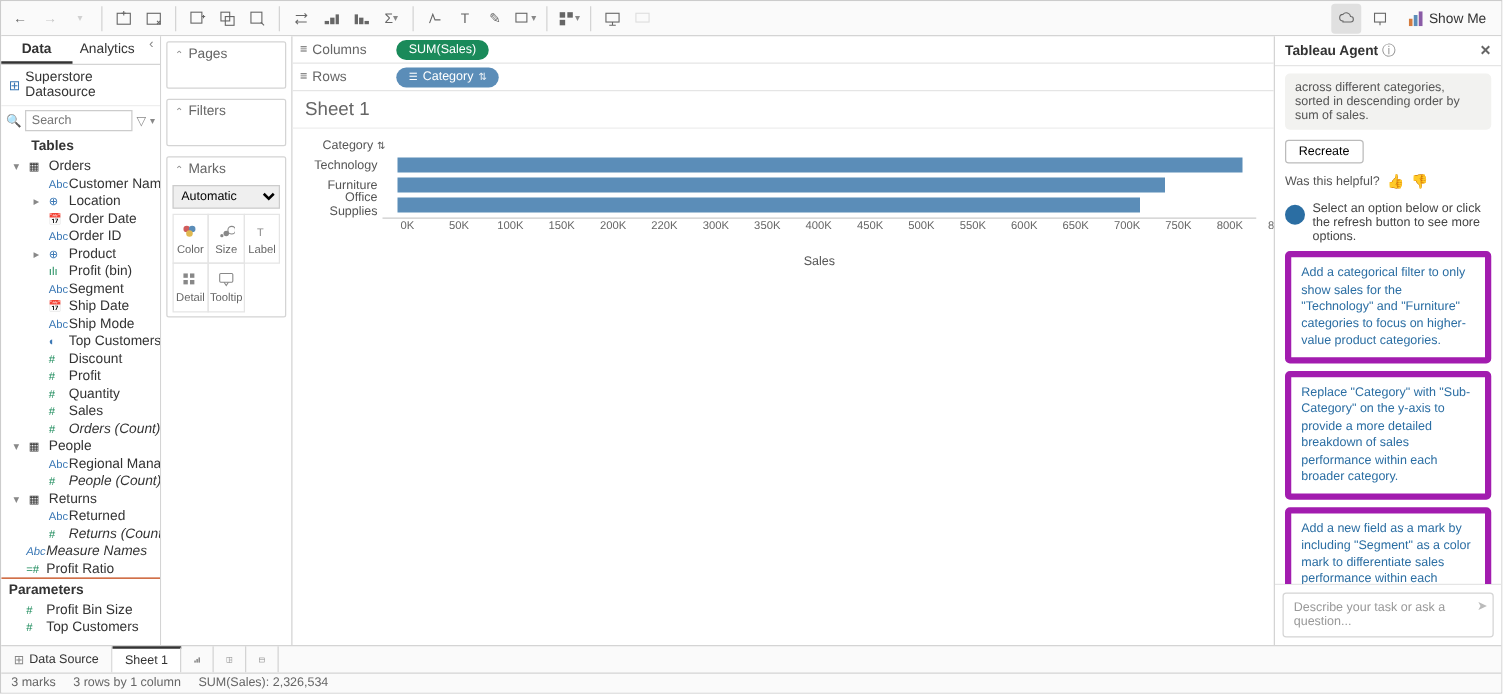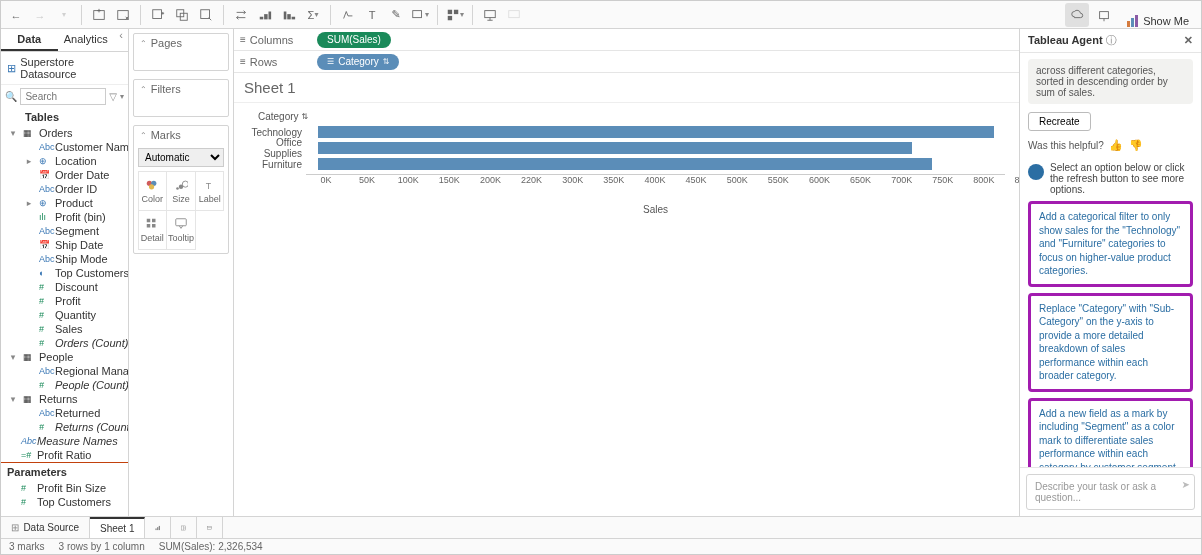--- a/index.html
+++ b/index.html
@@ -3,21 +3,21 @@
 <meta charset="utf-8">
 <style>
 * { box-sizing: border-box; margin: 0; padding: 0; }
 body { font-family: -apple-system, "Segoe UI", Arial, sans-serif; font-size: 11px; color: #333; background: #fff; overflow: hidden; width: 1202px; height: 555px; }
 .app { display: flex; flex-direction: column; width: 1202px; height: 555px; border: 1px solid #ccc; }
 
 .toolbar { display: flex; align-items: center; height: 28px; border-bottom: 1px solid #d4d4d4; background: #fafafa; padding: 0 4px; gap: 2px; }
 .toolbar .sep { width: 1px; height: 20px; background: #d4d4d4; margin: 0 4px; }
 .tb-btn { width: 22px; height: 22px; display: flex; align-items: center; justify-content: center; color: #666; cursor: pointer; border-radius: 2px; }
 .tb-btn svg { width: 14px; height: 14px; }
-.tb-right { margin-left: auto; display: flex; align-items: flex-end; gap: 4px; }
+.tb-right { margin-left: auto; display: flex; align-items: center; gap: 4px; }
 .showme { display: flex; align-items: center; gap: 4px; padding: 0 8px; font-size: 11px; cursor: pointer; }
 .cloud-btn { width: 24px; height: 24px; background: #e0e0e0; border-radius: 3px; display: flex; align-items: center; justify-content: center; }
 
 
 .main { display: flex; flex: 1; min-height: 0; }
 
 .data-pane { width: 128px; border-right: 1px solid #d4d4d4; display: flex; flex-direction: column; background: #fff; }
 .data-tabs { display: flex; border-bottom: 1px solid #d4d4d4; }
 .data-tab { flex: 1; padding: 4px 0; text-align: center; font-size: 11px; cursor: pointer; }
 .data-tab.active { font-weight: 600; border-bottom: 2px solid #333; }
@@ -69,21 +69,21 @@
 
 .agent { width: 182px; border-left: 1px solid #d4d4d4; background: #fff; display: flex; flex-direction: column; }
 .agent-hdr { display: flex; align-items: center; justify-content: space-between; padding: 4px 8px; border-bottom: 1px solid #e5e5e5; font-size: 11px; font-weight: 600; }
 .agent-body { flex: 1; overflow-y: auto; padding: 6px 8px; font-size: 10px; color: #444; }
 .context-box { background: #f2f2f0; border-radius: 4px; padding: 6px 8px; font-size: 10px; color: #555; margin-bottom: 8px; }
 .recreate { border: 1px solid #bbb; background: #fff; padding: 3px 10px; font-size: 10px; border-radius: 3px; cursor: pointer; margin-bottom: 8px; display: inline-block; }
 .helpful { font-size: 10px; color: #555; display: flex; align-items: center; gap: 6px; margin-bottom: 10px; }
 .assist-row { display: flex; gap: 6px; margin-bottom: 6px; }
 .assist-icon { width: 16px; height: 16px; background: #2b6ea3; border-radius: 50%; flex-shrink: 0; margin-top: 2px; }
 .assist-text { font-size: 10px; color: #444; }
-.suggest { border: 3px solid #a21caf; border-radius: 4px; padding: 6px 8px; font-size: 10px; color: #2b6ea3; margin-bottom: 6px; cursor: pointer; line-height: 1.35; }
+.suggest { border: 5px solid #a21caf; border-radius: 4px; padding: 6px 8px; font-size: 10px; color: #2b6ea3; margin-bottom: 6px; cursor: pointer; line-height: 1.35; }
 .refresh-btn { border: 1px solid #ccc; width: 28px; height: 24px; display: flex; align-items: center; justify-content: center; border-radius: 3px; cursor: pointer; margin-bottom: 8px; }
 .agent-input { border-top: 1px solid #e5e5e5; padding: 6px; }
 .agent-input .box { border: 1px solid #d4d4d4; border-radius: 3px; padding: 6px 24px 6px 8px; font-size: 10px; color: #999; position: relative; min-height: 28px; }
 .agent-input .send { position: absolute; right: 4px; top: 4px; color: #bbb; }
 
 
 .bottom-tabs { display: flex; align-items: center; border-top: 1px solid #d4d4d4; height: 22px; background: #fafafa; font-size: 10px; }
 .btab { padding: 0 10px; height: 100%; display: flex; align-items: center; border-right: 1px solid #d4d4d4; cursor: pointer; }
 .btab.active { background: #fff; border-top: 2px solid #333; margin-top: -1px; }
 .status { border-top: 1px solid #d4d4d4; height: 16px; font-size: 10px; color: #666; display: flex; align-items: center; padding: 0 8px; gap: 14px; background: #fafafa; }
@@ -455,29 +455,29 @@
             <span style="font-size:8px">⇅</span>
           </div>
         <div class="hbars" id="hbars">
             <div class="hbar-row">
               <div class="hbar-label">Technology</div>
               <div class="hbar-track">
                 <div class="hbar" style="width:98.3529411764706%"></div>
               </div>
             </div>
             <div class="hbar-row">
+              <div class="hbar-label">Furniture</div>
+              <div class="hbar-track">
+                <div class="hbar" style="width:89.41176470588236%"></div>
+              </div>
+            </div>
+            <div class="hbar-row">
               <div class="hbar-label">Office Supplies</div>
               <div class="hbar-track">
                 <div class="hbar" style="width:86.47058823529412%"></div>
-              </div>
-            </div>
-            <div class="hbar-row">
-              <div class="hbar-label">Furniture</div>
-              <div class="hbar-track">
-                <div class="hbar" style="width:89.41176470588236%"></div>
               </div>
             </div>
           </div>
         <div class="axis" id="axis">
             <div class="tick" style="left:0%">0K</div>
             <div class="tick" style="left:5.88235294117647%">50K</div>
             <div class="tick" style="left:11.76470588235294%">100K</div>
             <div class="tick" style="left:17.647058823529413%">150K</div>
             <div class="tick" style="left:23.52941176470588%">200K</div>
             <div class="tick" style="left:29.411764705882355%">220K</div>

